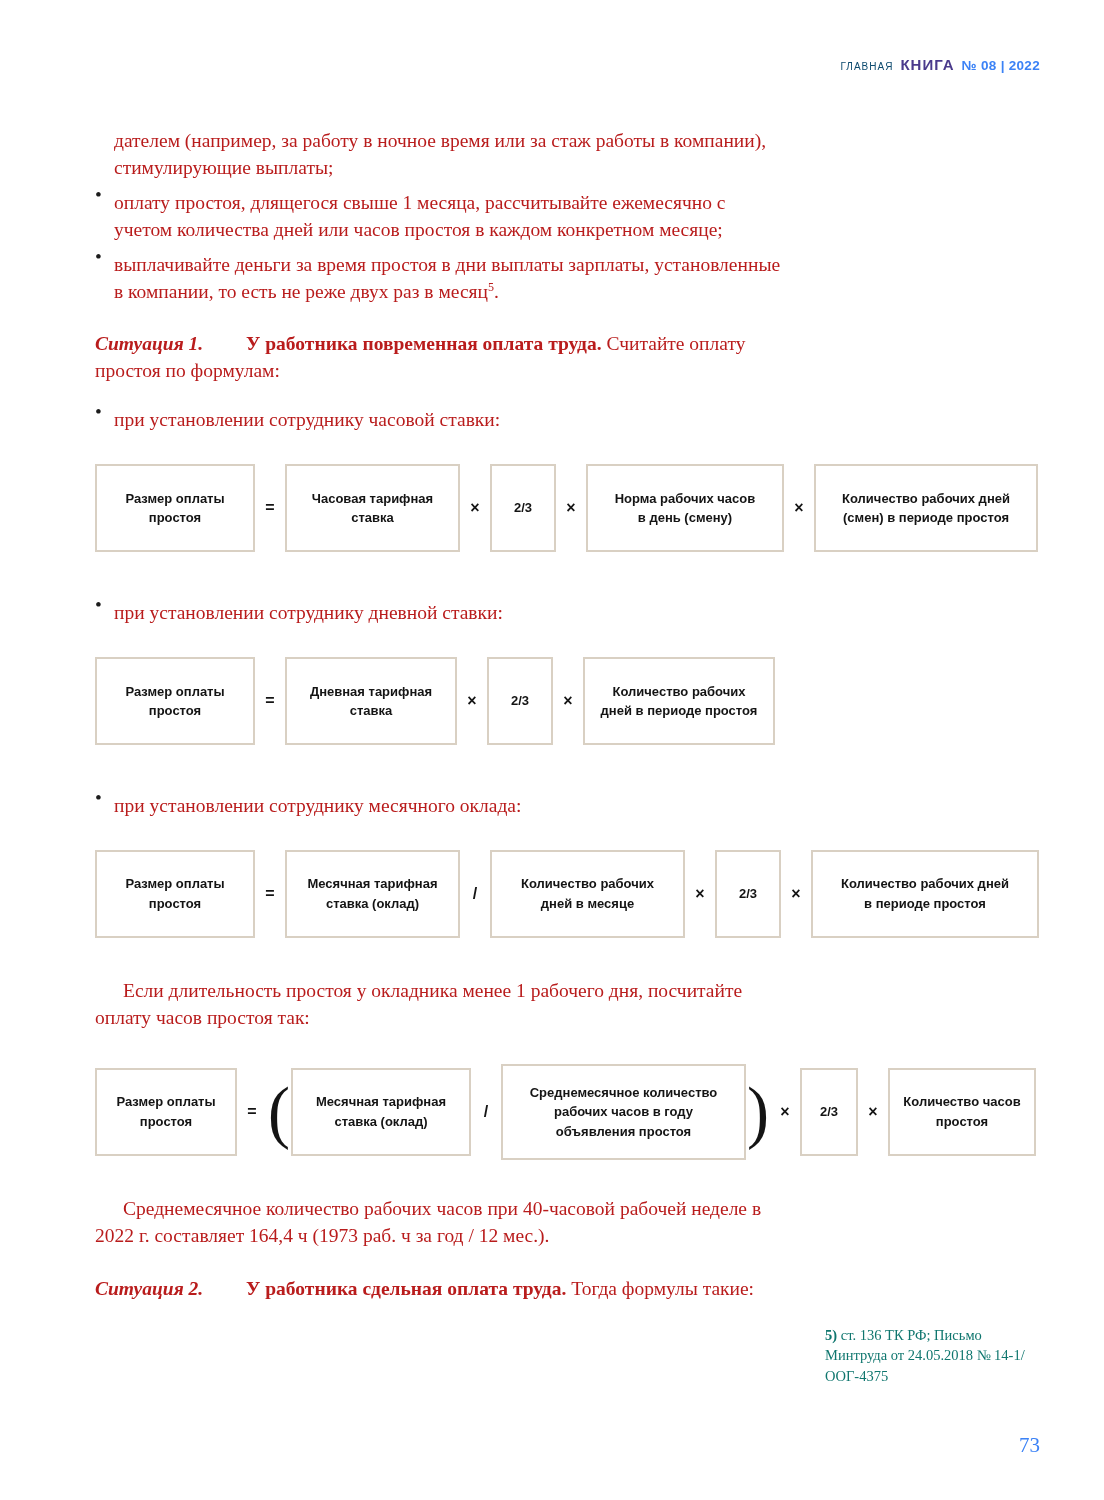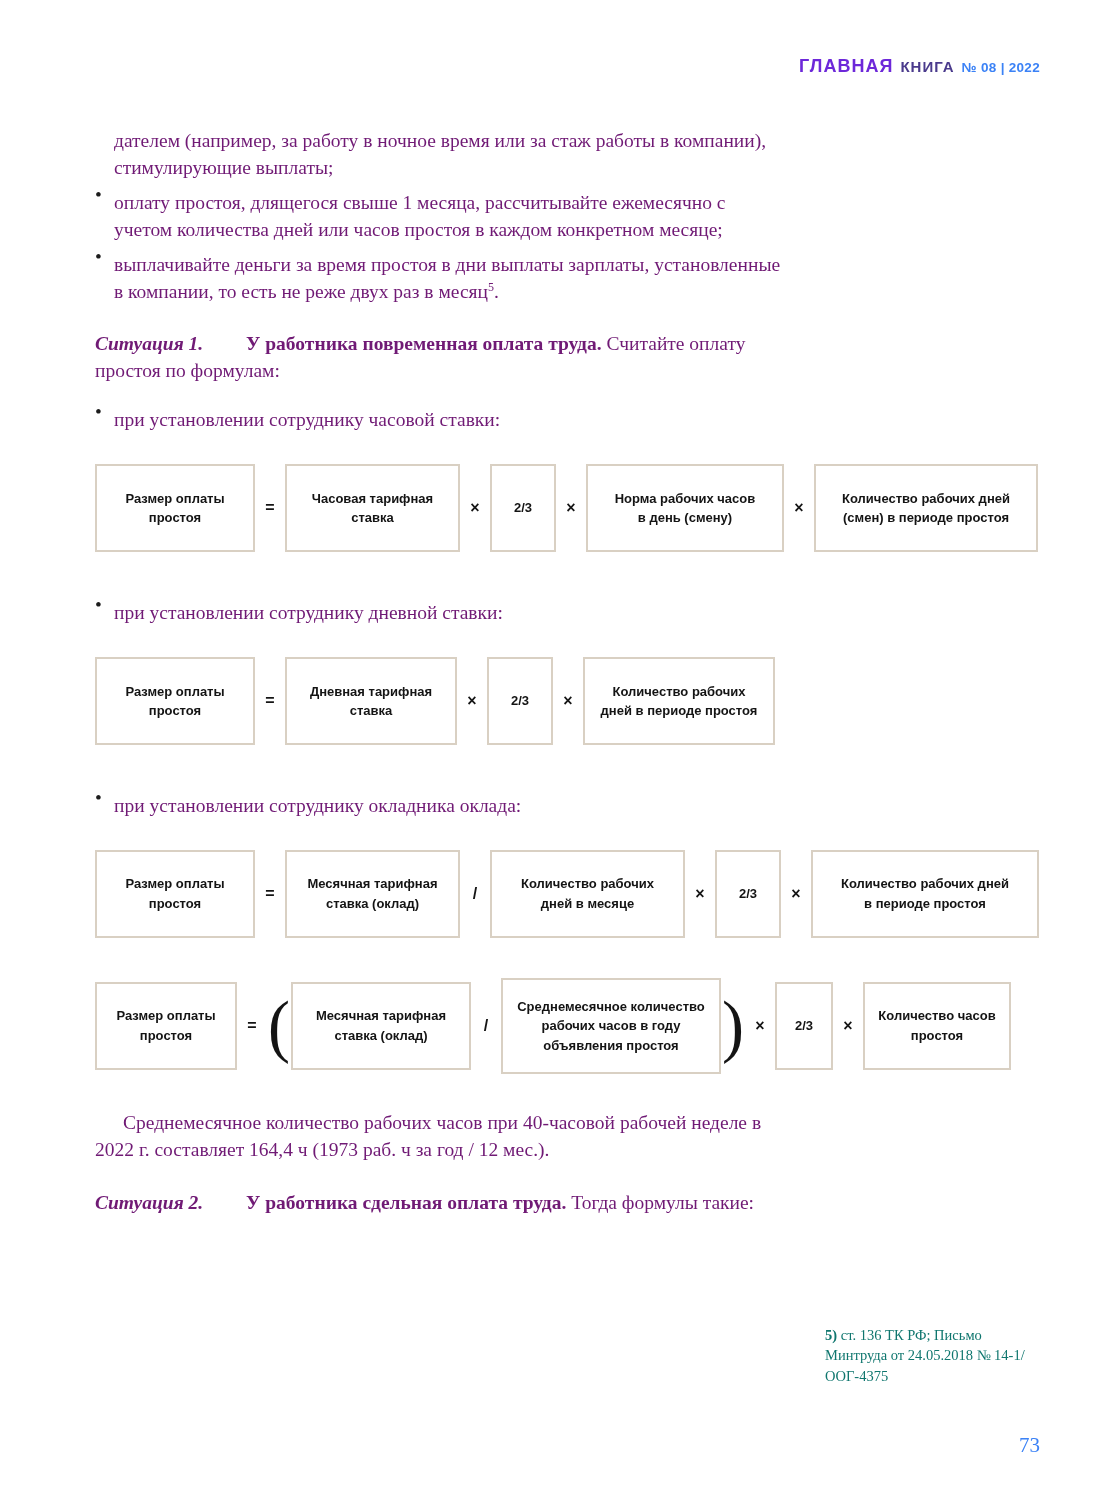--- a/index.html
+++ b/index.html
@@ -12,32 +12,32 @@
     overflow:hidden;
     font-family:"Liberation Serif", serif;
     color:#1c1c1c;
   }
   
   .page-header {
     position:absolute; top:56px; right:64px;
     display:flex; align-items:baseline; gap:7px;
     font-family:"Liberation Sans", sans-serif;
   }
-  .brand-dark   { font-weight:bold; font-size:18px; letter-spacing:1px; color:#6d28d9; }
+  .brand-dark   { font-weight:normal; font-size:10px; letter-spacing:1px; color:#0c4a6e; }
   .brand-purple { font-weight:bold; font-size:15px; letter-spacing:1px; color:#4a3a8c; }
   .issue        { font-size:13.5px; color:#3b82f6; font-weight:bold; letter-spacing:0.3px; }
 
   
   .content { position:absolute; left:95px; top:128px; width:946px; }
 
   .body-text {
     width:690px;
     font-size:19.5px;
     line-height:1.38;
-    color:#701a75;
+    color:#b91c1c;
   }
   .hang-cont { padding-left:19px; }
   .indent    { text-indent:28px; }
 
   .bullet-row { display:flex; width:690px; }
   .bullet-row .bullet-marker {
     flex:0 0 19px; font-size:19.5px; line-height:1.38; color:#1c1c1c;
   }
   .bullet-row .body-text { width:auto; flex:1;margin-top:8px; }
 
@@ -165,49 +165,50 @@
 ставка</div>
       <div class="fop">×</div>
       <div class="fbox" style="width:66px">2/3</div>
       <div class="fop">×</div>
       <div class="fbox" style="width:192px">Количество рабочих
 дней в периоде простоя</div>
     </div>
 
     <div class="bullet-row">
       <span class="bullet-marker">•</span>
-      <p class="body-text">при установлении сотруднику окладника оклада:</p>
+      <p class="body-text">при установлении сотруднику месячного оклада:</p>
     </div>
 
     <div class="formula">
       <div class="fbox" style="width:160px">Размер оплаты
 простоя</div>
       <div class="fop">=</div>
       <div class="fbox" style="width:175px">Месячная тарифная
 ставка (оклад)</div>
       <div class="fop">/</div>
       <div class="fbox" style="width:195px">Количество рабочих
 дней в месяце</div>
       <div class="fop">×</div>
       <div class="fbox" style="width:66px">2/3</div>
       <div class="fop">×</div>
       <div class="fbox" style="width:228px">Количество рабочих дней
 в периоде простоя</div>
     </div>
 
+    <p class="body-text indent" style="margin-top:6px">Если длительность простоя у окладника менее 1 рабочего дня, посчитайте оплату часов простоя так:</p>
 
     <div class="formula" style="margin-top:32px; margin-bottom:36px">
       <div class="fbox" style="width:142px">Размер оплаты
 простоя</div>
       <div class="fop">=</div>
       <div class="fparen">(</div>
       <div class="fbox" style="width:180px">Месячная тарифная
 ставка (оклад)</div>
       <div class="fop">/</div>
-      <div class="fbox" style="width:220px; min-height:96px">Среднемесячное количество
+      <div class="fbox" style="width:245px; min-height:96px">Среднемесячное количество
 рабочих часов в году
 объявления простоя</div>
       <div class="fparen">)</div>
       <div class="fop">×</div>
       <div class="fbox" style="width:58px">2/3</div>
       <div class="fop">×</div>
       <div class="fbox" style="width:148px">Количество часов
 простоя</div>
     </div>
 

